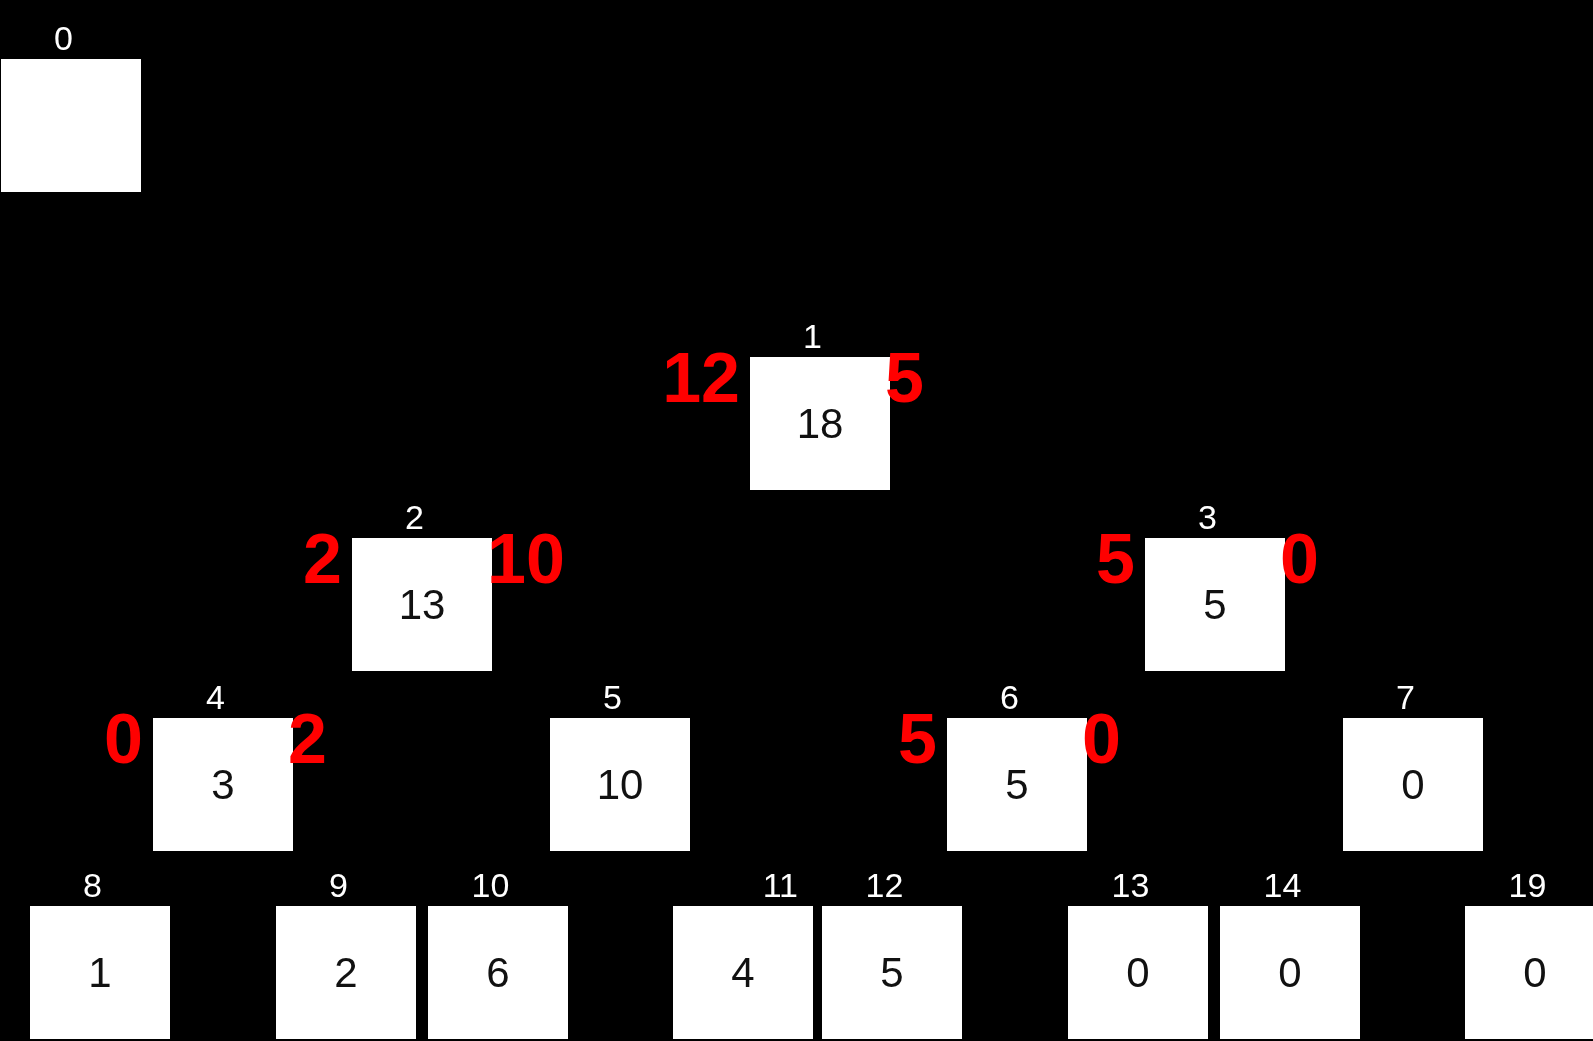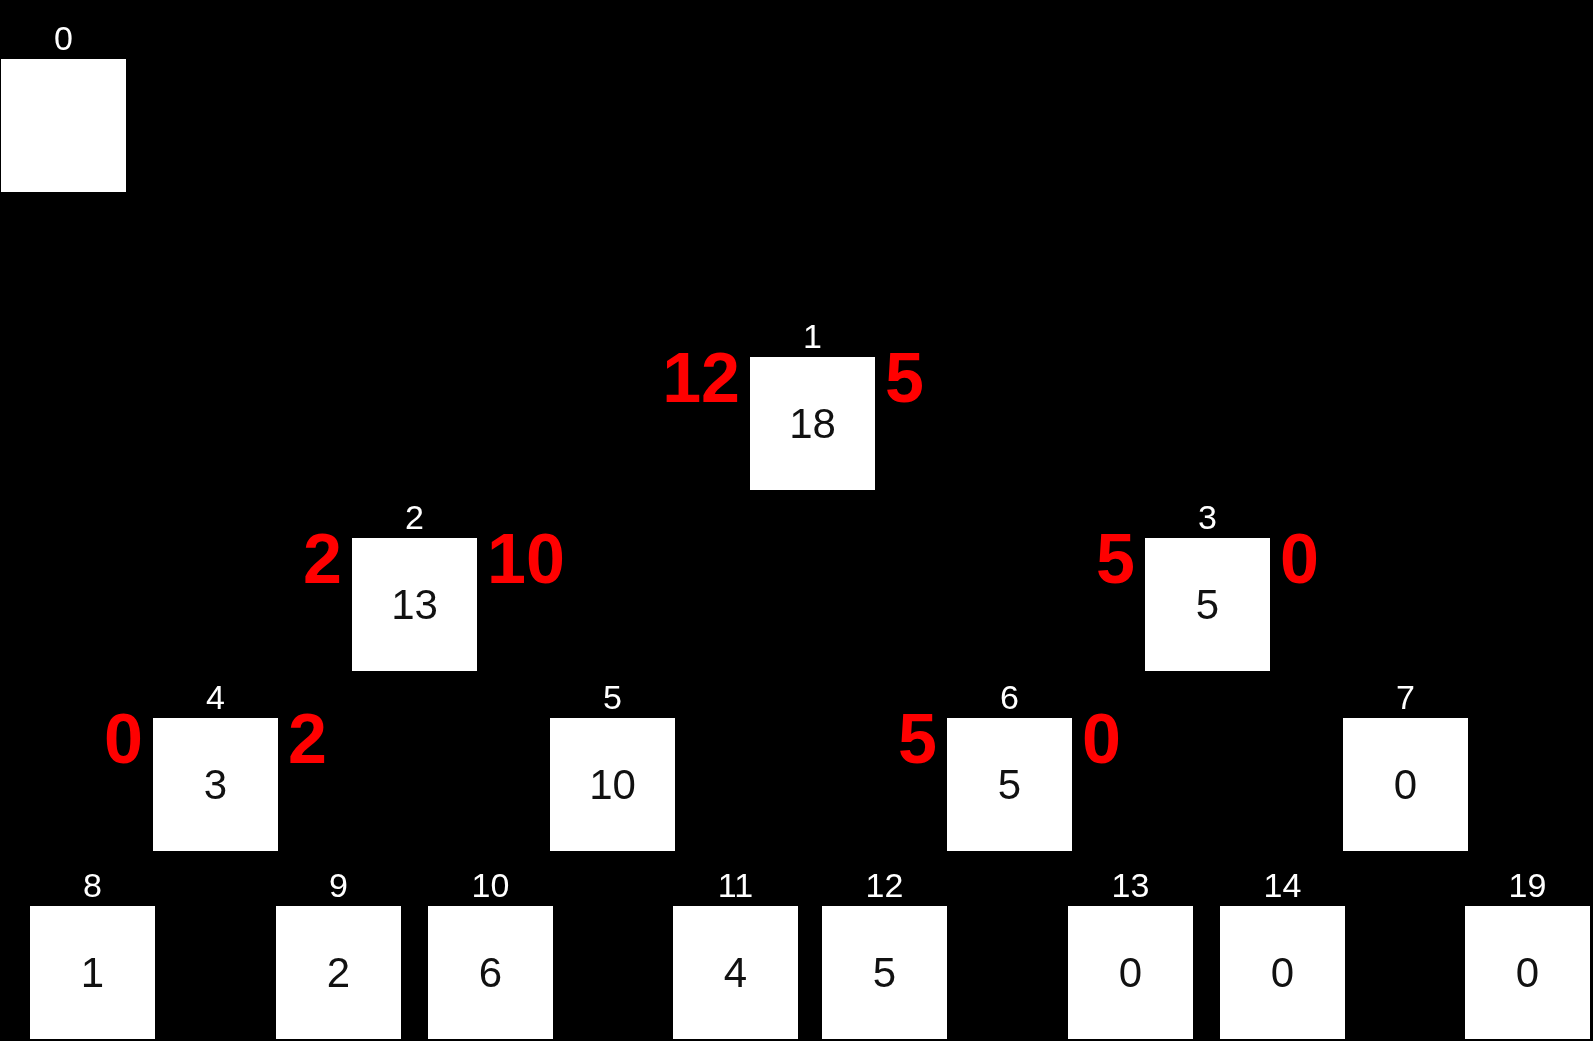--- a/index.html
+++ b/index.html
@@ -10,21 +10,21 @@
   #canvas {
     position: relative;
     width: 1593px;
     height: 1041px;
     background: var(--bg, #000000);
     overflow: hidden;
     font-family: "Liberation Sans", "DejaVu Sans", sans-serif;
   }
   .node-box {
     position: absolute;
-    width: 125px;
+    width: 140px;
     height: 133px;
     background: var(--box-fill, #ffffff);
     display: flex;
     align-items: center;
     justify-content: center;
   }
   .node-value {
     font-size: 42px;
     line-height: 1;
     color: var(--value-color, #111111);
@@ -99,21 +99,21 @@
       <span class="node-value">1</span>
     </div>
     <div class="node-index" style="left: 276px; top: 868px;">9</div>
     <div class="node-box" style="left: 276px; top: 906px;">
       <span class="node-value">2</span>
     </div>
     <div class="node-index" style="left: 428px; top: 868px;">10</div>
     <div class="node-box" style="left: 428px; top: 906px;">
       <span class="node-value">6</span>
     </div>
-    <div class="node-index" style="left: 673px; top: 868px;">11</div>
+    <div class="node-index" style="left: 673px; top: 868px; text-align: right;">11</div>
     <div class="node-box" style="left: 673px; top: 906px;">
       <span class="node-value">4</span>
     </div>
     <div class="node-index" style="left: 822px; top: 868px;">12</div>
     <div class="node-box" style="left: 822px; top: 906px;">
       <span class="node-value">5</span>
     </div>
     <div class="node-index" style="left: 1068px; top: 868px;">13</div>
     <div class="node-box" style="left: 1068px; top: 906px;">
       <span class="node-value">0</span>

